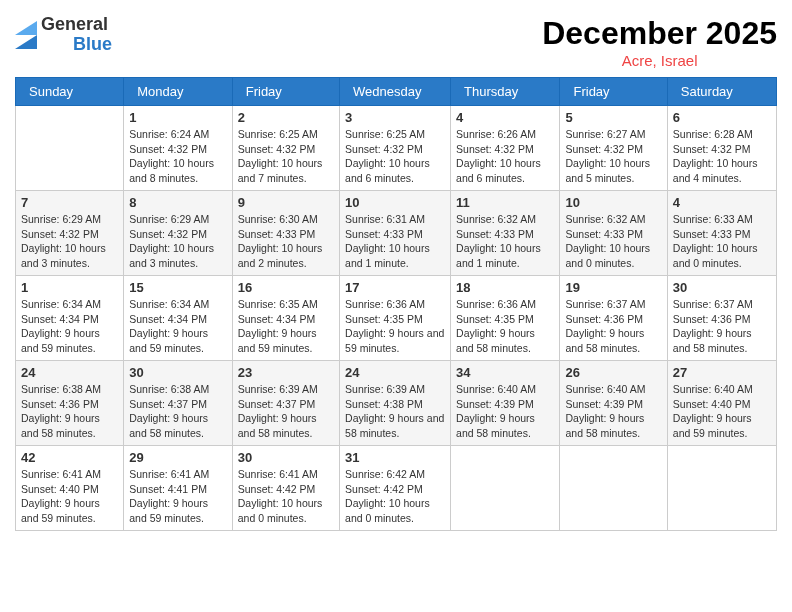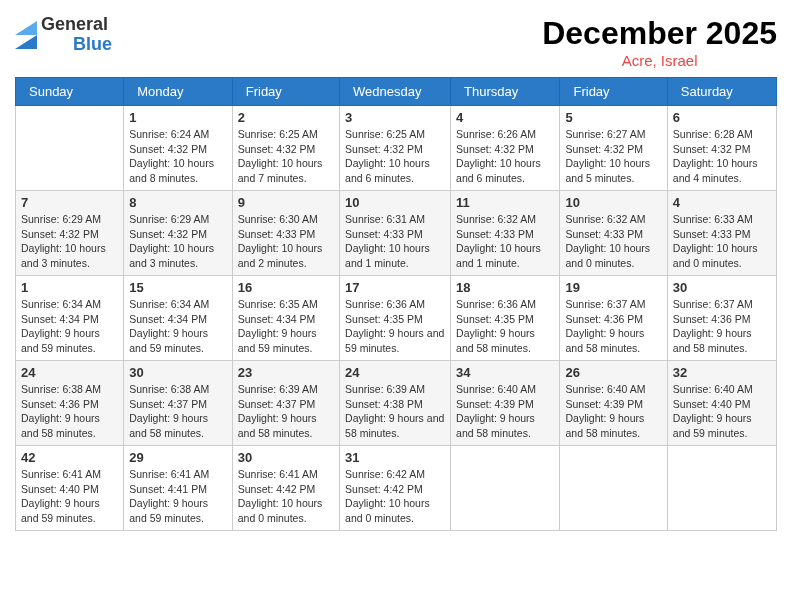--- a/index.html
+++ b/index.html
@@ -243,21 +243,21 @@
           </td>
           <td>
             <div class="day-number">34</div>
             <div class="day-info">Sunrise: 6:40 AM<br>Sunset: 4:39 PM<br>Daylight: 9 hours and 58 minutes.</div>
           </td>
           <td>
             <div class="day-number">26</div>
             <div class="day-info">Sunrise: 6:40 AM<br>Sunset: 4:39 PM<br>Daylight: 9 hours and 58 minutes.</div>
           </td>
           <td>
-            <div class="day-number">32</div>
+            <div class="day-number">27</div>
             <div class="day-info">Sunrise: 6:40 AM<br>Sunset: 4:40 PM<br>Daylight: 9 hours and 59 minutes.</div>
           </td>
         </tr>
         <tr>
           <td>
             <div class="day-number">42</div>
             <div class="day-info">Sunrise: 6:41 AM<br>Sunset: 4:40 PM<br>Daylight: 9 hours and 59 minutes.</div>
           </td>
           <td>
             <div class="day-number">29</div>

